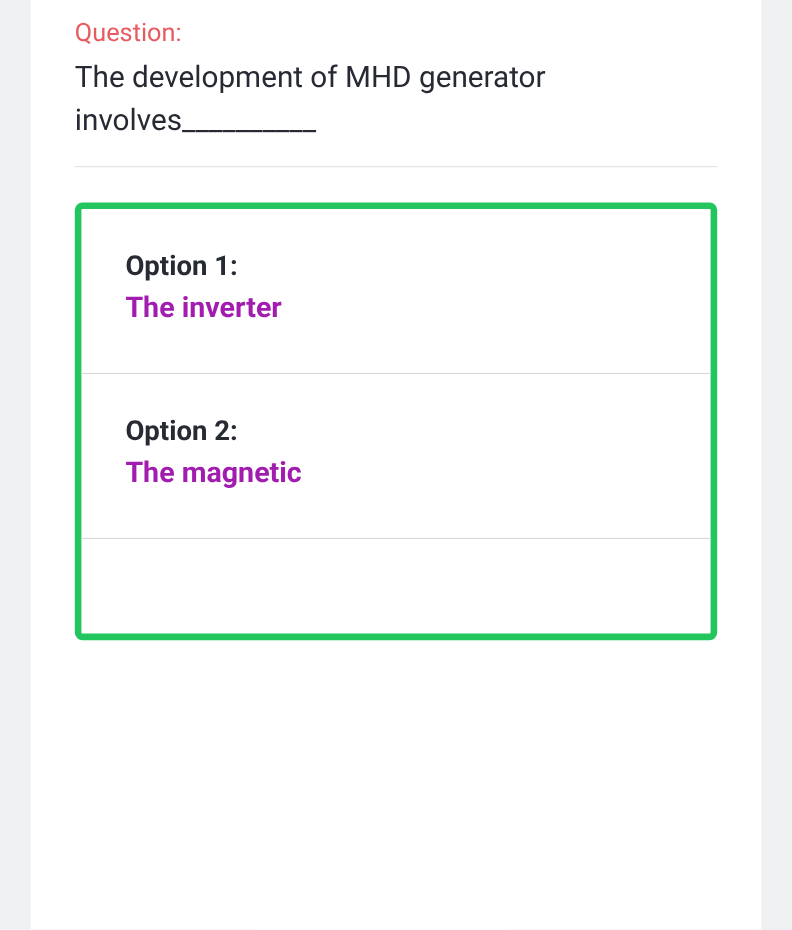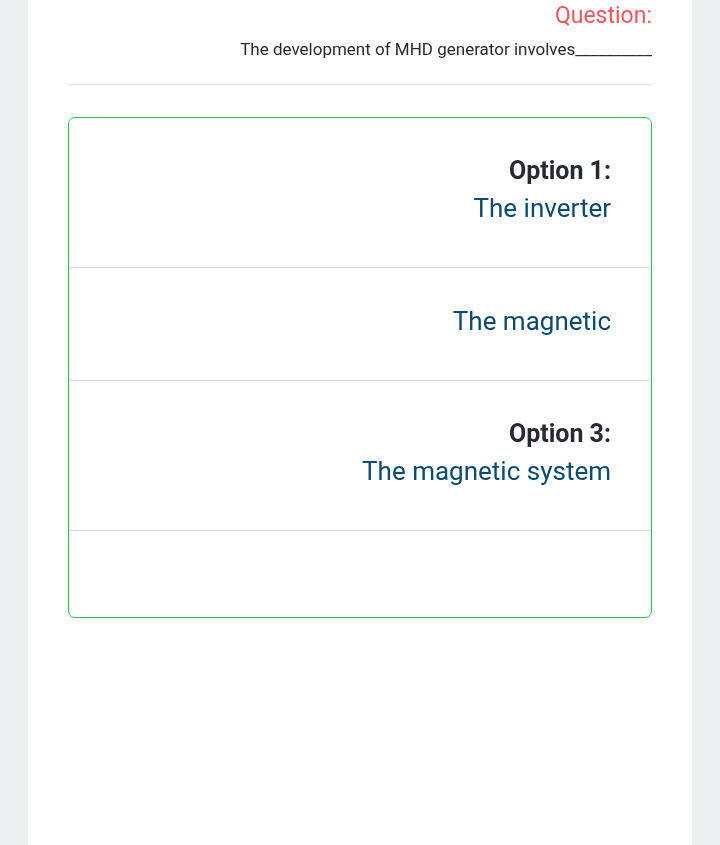--- a/index.html
+++ b/index.html
@@ -11,81 +11,77 @@
       font-family: -apple-system, BlinkMacSystemFont, 'Segoe UI', Roboto, Arial, sans-serif;
       background: #eef0f2;
       width: 720px;
       height: 845px;
       overflow: hidden;
     }
     .card {
       background: #ffffff;
       margin: 0 28px;
       height: 100%;
-      padding: 2px 40px 0 40px;
-      text-align: right;
+      padding: 16px 40px 0 40px;
     }
     .question-label {
       color: #e85a5f;
       font-size: 23px;
       font-weight: 400;
       margin-bottom: 8px;
     }
     .question-text {
       color: #272a33;
-      font-size: 17px;
+      font-size: 27px;
       line-height: 1.45;
       font-weight: 400;
       margin-bottom: 22px;
     }
     .divider {
       border: none;
       border-top: 1px solid #e0e2e6;
       margin-bottom: 32px;
     }
     .options-container {
-      border: 1px solid #22c55e;
+      border: 6px solid #22c55e;
       border-radius: 7px;
       overflow: hidden;
     }
     .option {
       padding: 38px 40px 44px 40px;
       border-bottom: 1px solid #d6d8dc;
     }
     .option:last-child {
       border-bottom: none;
       padding-bottom: 48px;
     }
     .option-label {
       color: #272a33;
       font-size: 25px;
       font-weight: 700;
       margin-bottom: 8px;
     }
     .option-text {
-      color: #0c4a6e;
+      color: #a21caf;
       font-size: 26px;
-      font-weight: 400;
+      font-weight: 700;
     }
   </style>
 </head>
 <body>
 
 <div class="card">
   <div class="question-label">Question:</div>
   <div class="question-text">The development of MHD generator involves__________</div>
   <hr class="divider">
   <div class="options-container">
     <div class="option">
       <div class="option-label">Option 1:</div>
       <div class="option-text">The inverter</div>
     </div>
     <div class="option">
+      <div class="option-label">Option 2:</div>
       <div class="option-text">The magnetic</div>
-    </div>
-    <div class="option">
-      <div class="option-label">Option 3:</div>
-      <div class="option-text">The magnetic system</div>
     </div>
     <div class="option">
     </div>
   </div>
 </div>
 
 </body></html>

